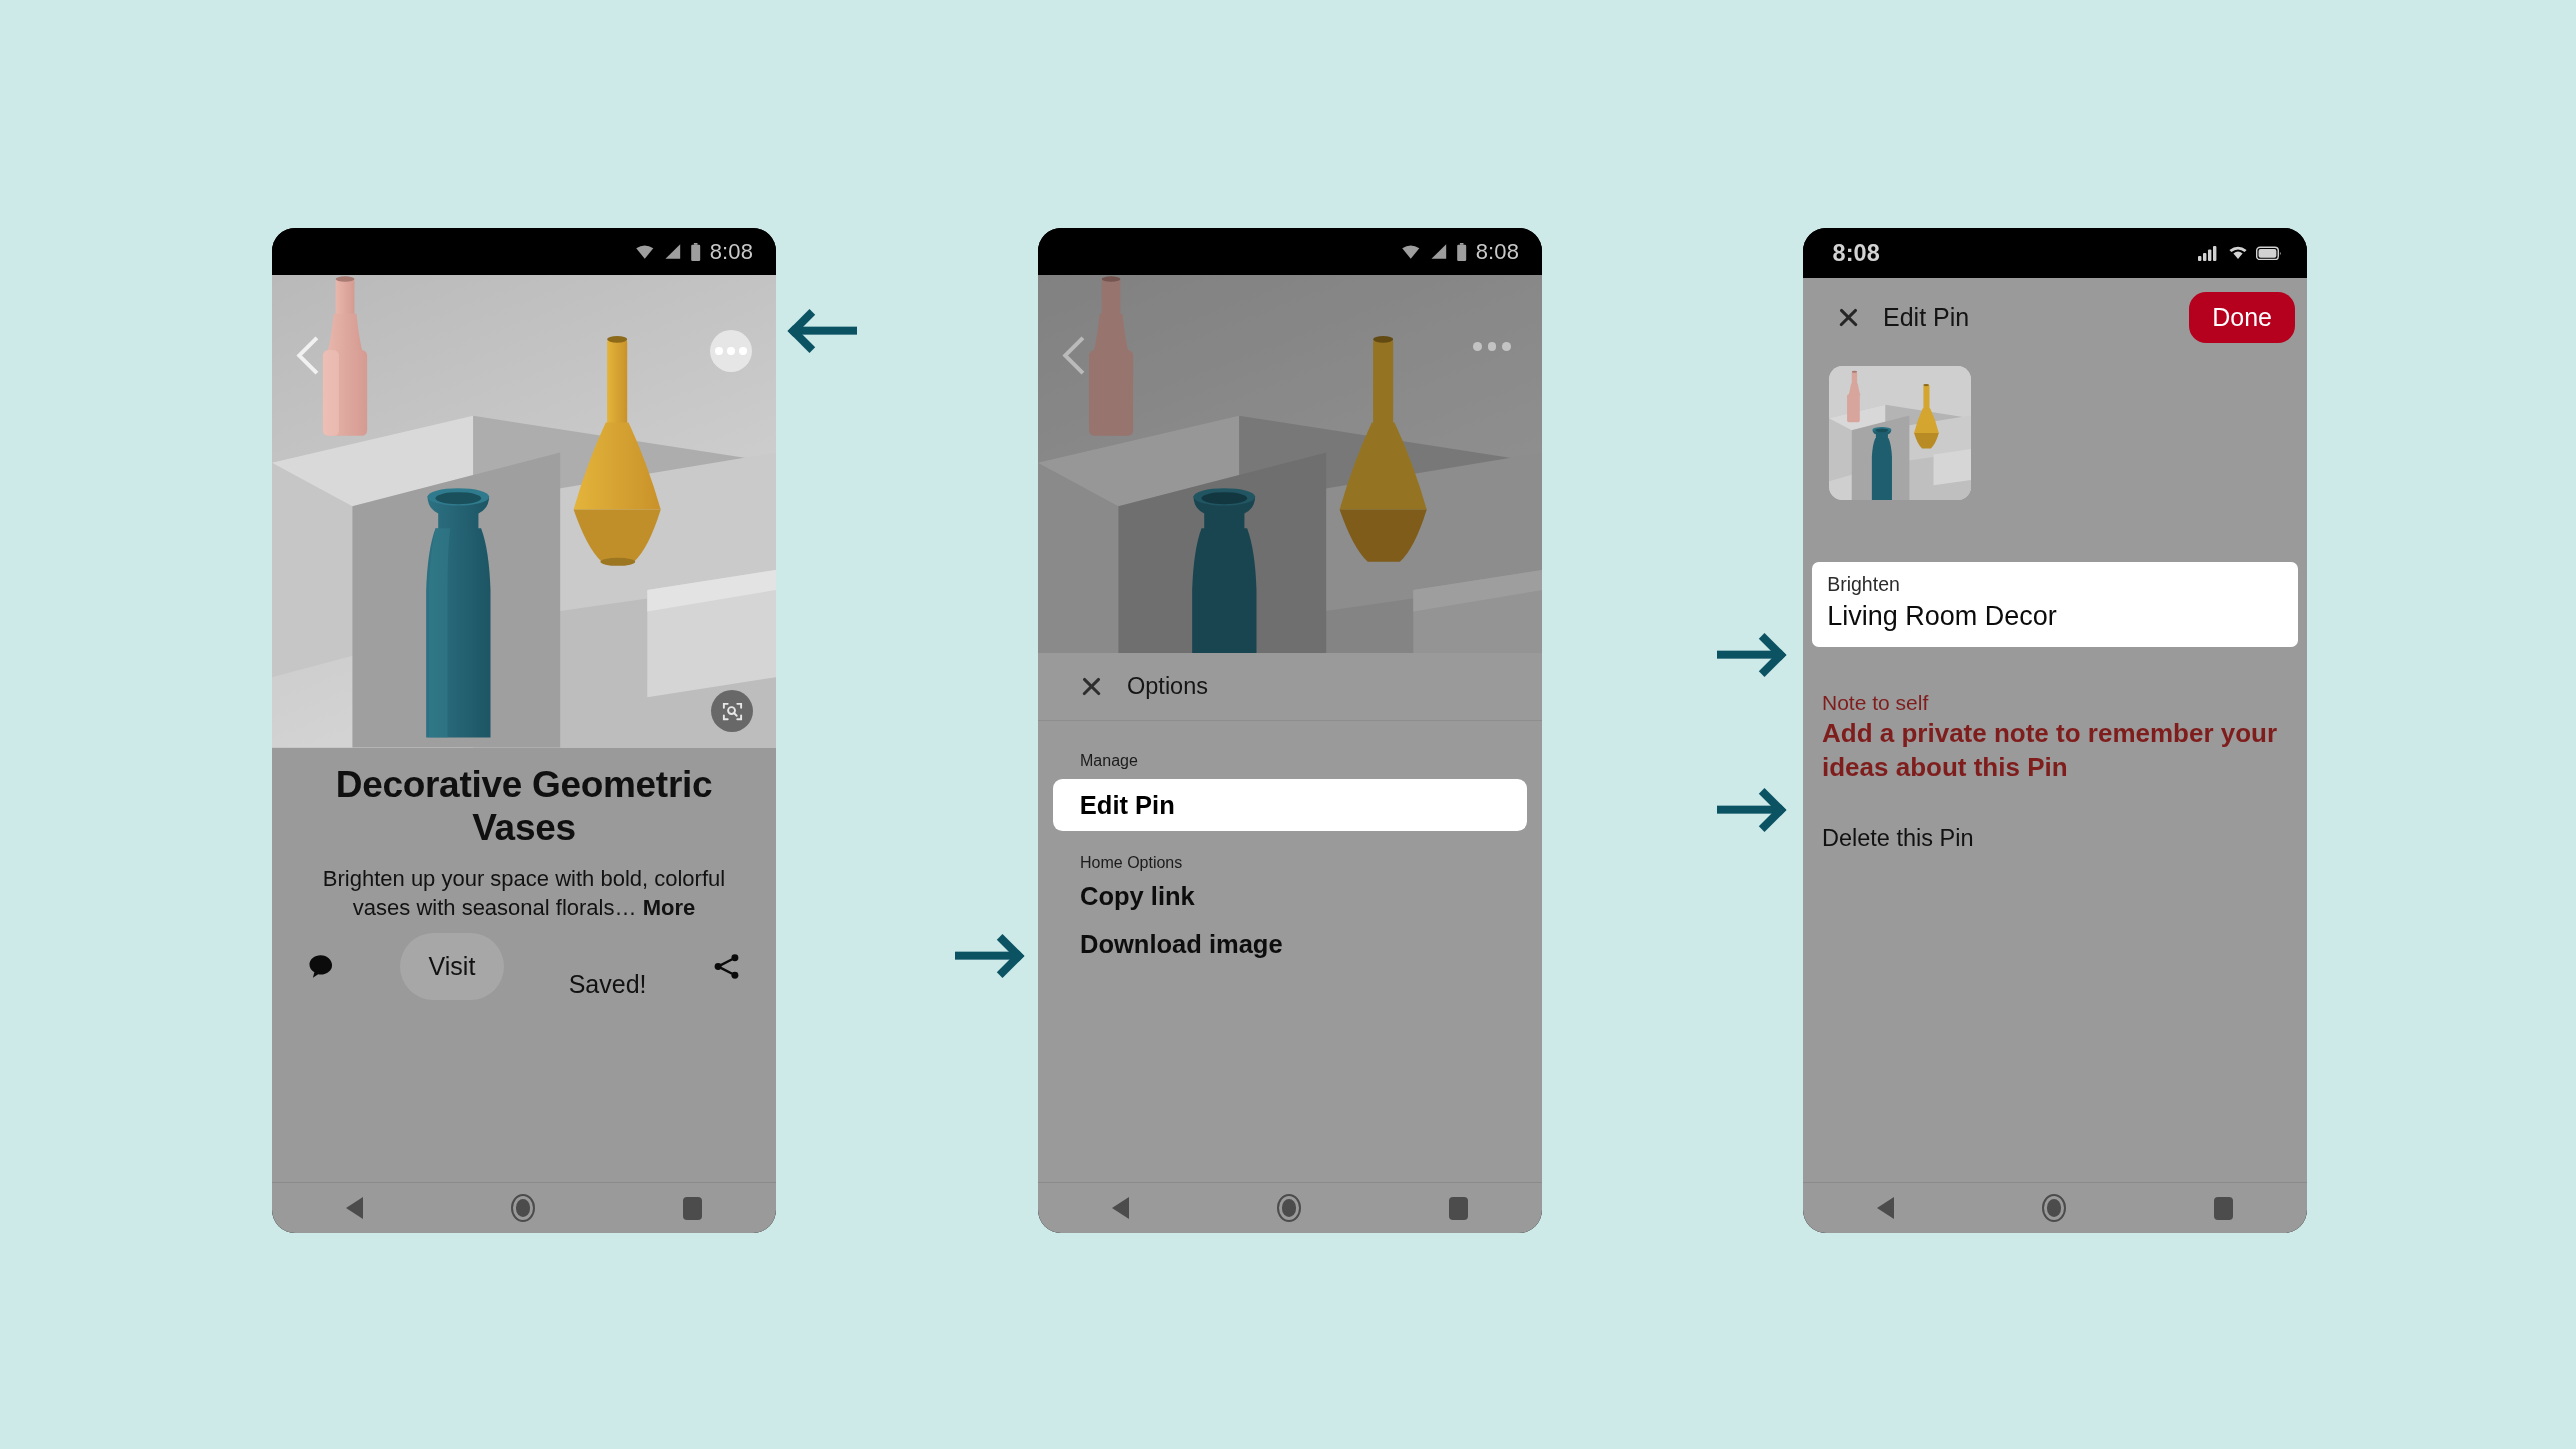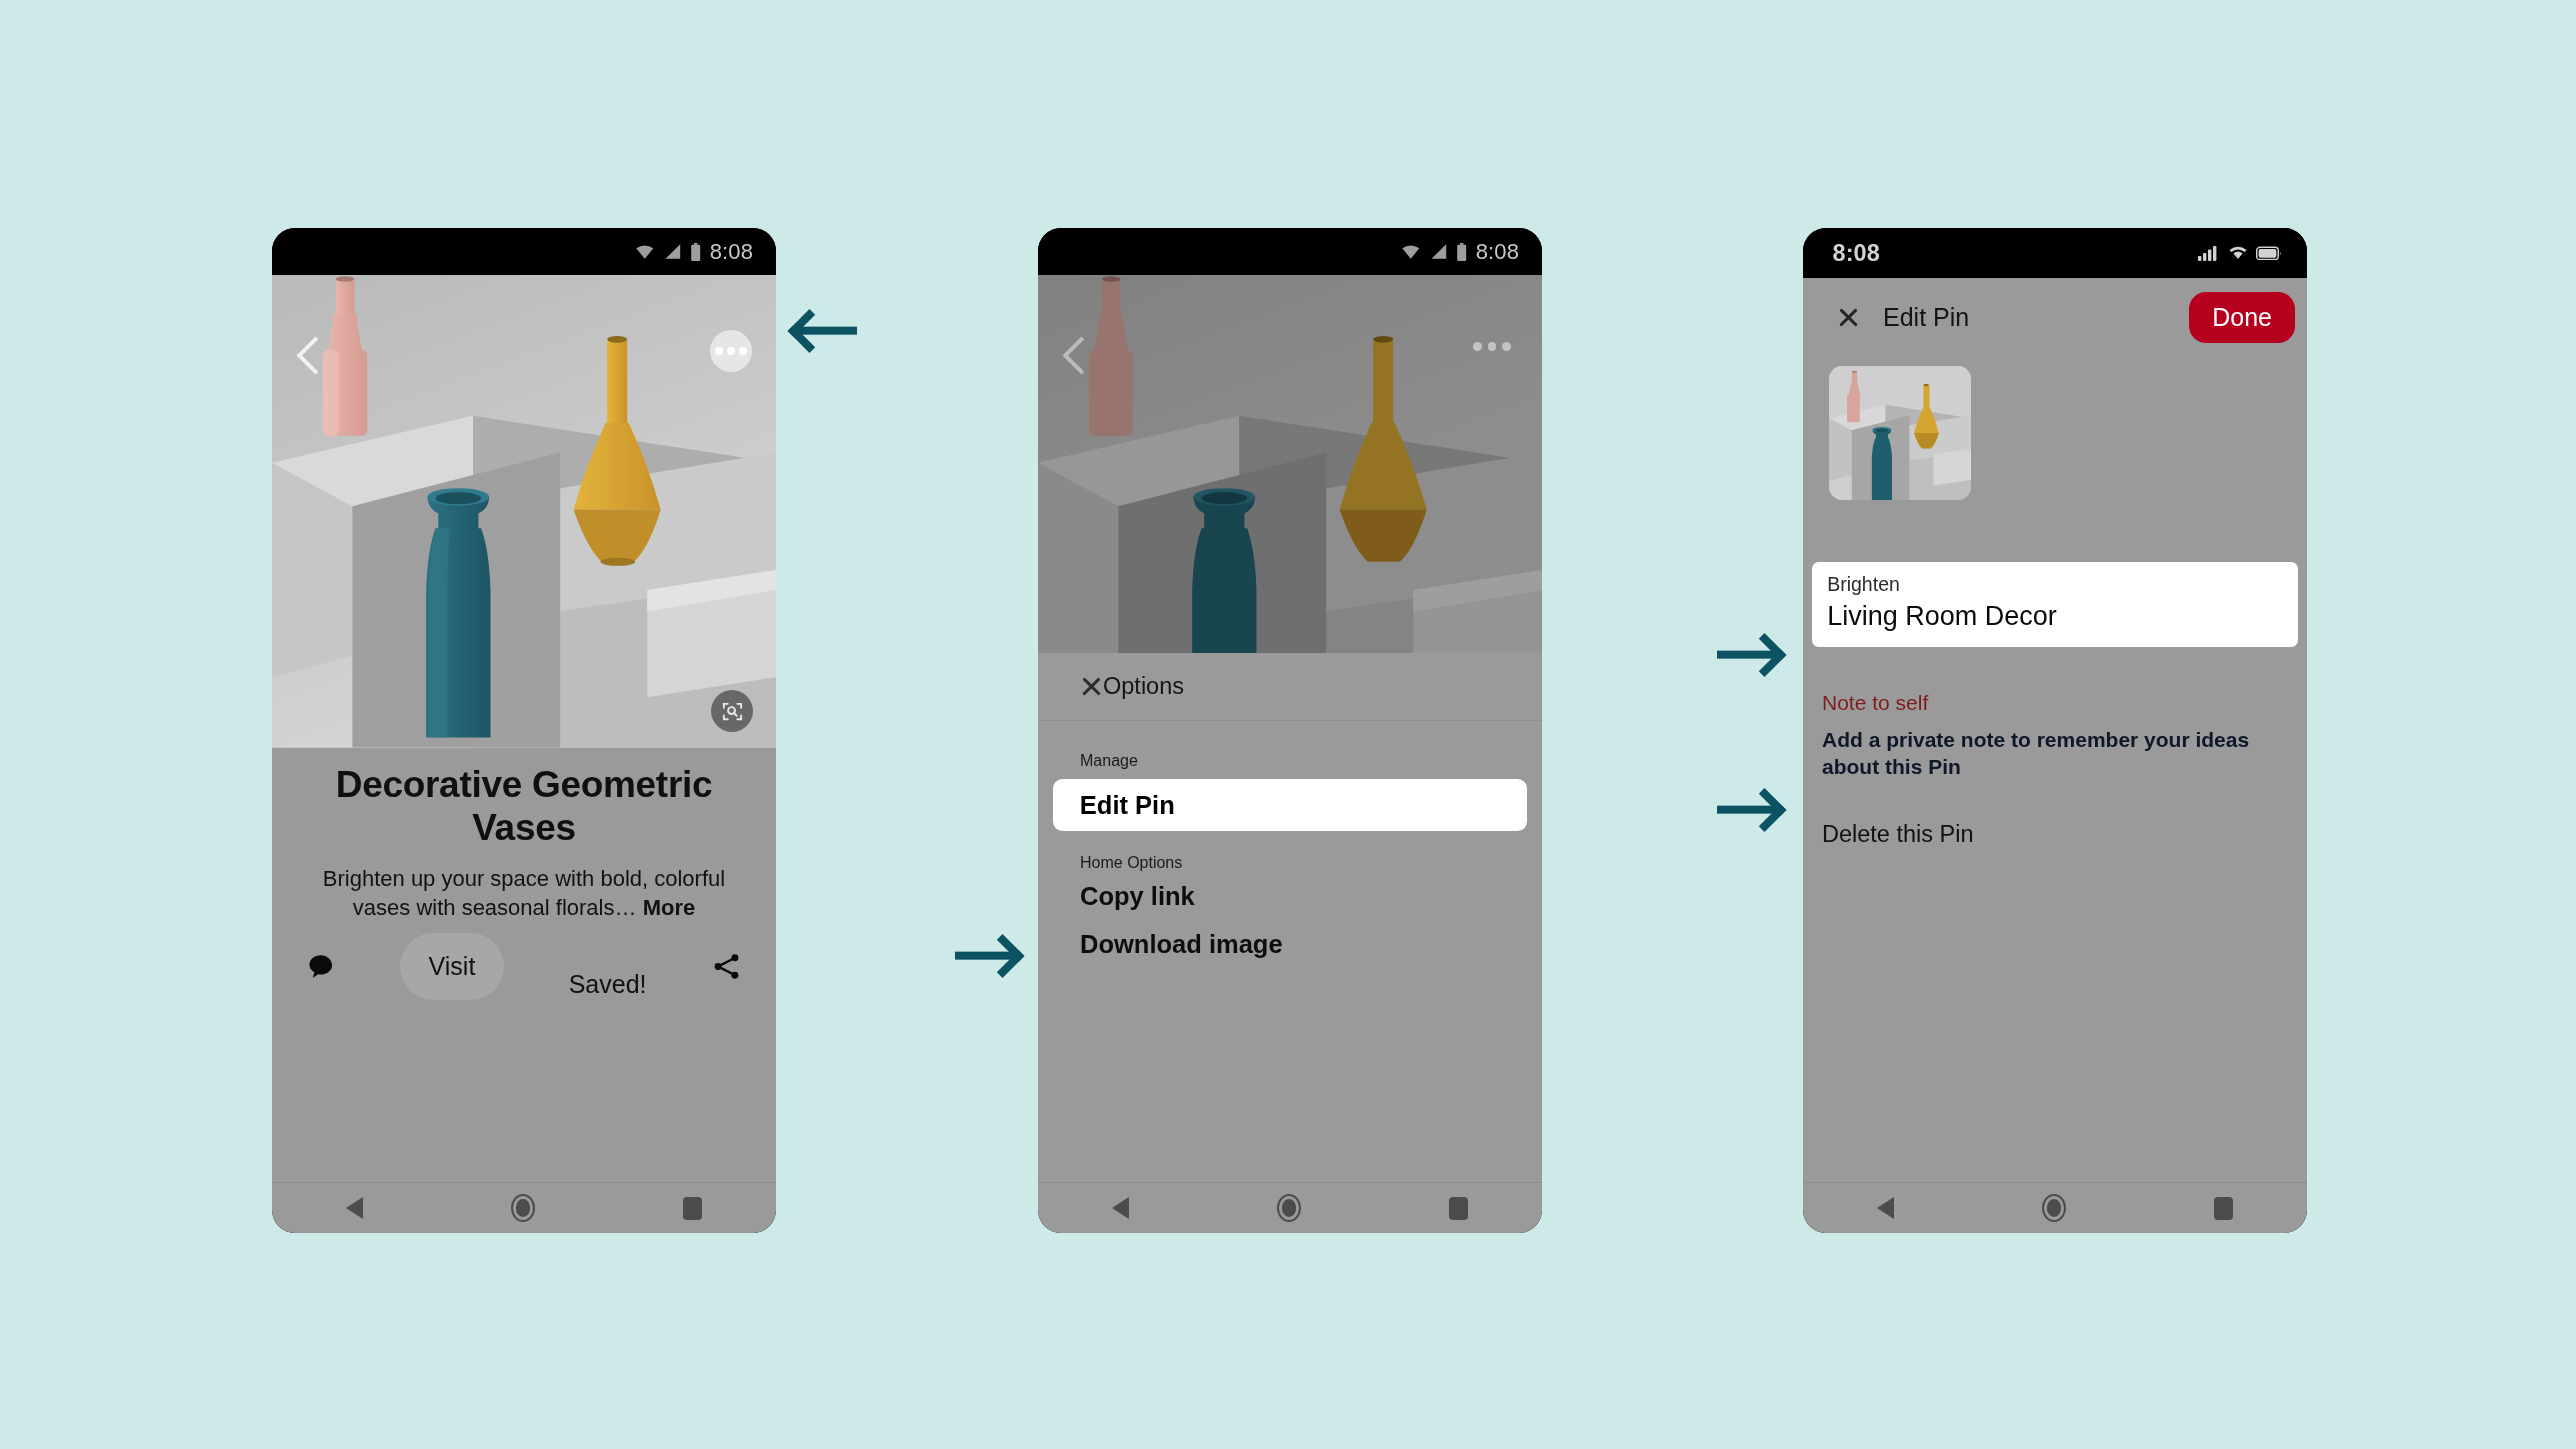--- a/index.html
+++ b/index.html
@@ -172,20 +172,21 @@
   .options-sheet {
     background: #9a9a9a;
     flex: 1 1 auto;
     display:flex; flex-direction:column;
     position: relative;
   }
   .options-head {
     height: 67px;
     display:flex; align-items:center;
     padding-left: 42px;
+    gap: 24px;
     border-bottom: 1.3px solid #8e8e8e;
     flex: 0 0 auto;
   }
   .x-icon { width: 23px; height: 23px; position: relative; }
   .x-icon::before, .x-icon::after {
     content:""; position:absolute; left:0; top:10px;
     width: 23px; height: 3.4px; background:#2e2e2e; border-radius:1.3px;
   }
   .x-icon::before { transform: rotate(45deg); }
   .x-icon::after  { transform: rotate(-45deg); }
@@ -245,22 +246,22 @@
     border-radius: 6.7px;
     margin: 0 9.4px;
     padding: 10.7px 14.8px 14.8px;
     flex: 0 0 auto;
   }
   .field-label { font-size: 19.5px; color:#2b2b2b; }
   .field-value { font-size: 27px; color:#0b0b0b; margin-top: 4.7px; }
   .note-block { padding: 0 19px; flex: 0 0 auto; }
   .note-label { font-size: 21px; color:#7f1d1d; }
   .note-ph {
-    font-size: 21px; color:#0f172a; font-weight:bold;
-    line-height: 1.33; margin-top: 11px; max-width: 463px;
+    font-size: 26px; color:#7f1d1d; font-weight:bold;
+    line-height: 1.33; margin-top: 1px; max-width: 463px;
   }
   .delete-link { font-size: 23.5px; color:#111; padding: 0 19px; }
 
   
   .arrow { position: absolute; }
   .arrow .shaft {
     position:absolute; left:0; top:50%; transform:translateY(-50%);
     height: 8.7px; background:#0b5263;
   }
   .arrow .head {

